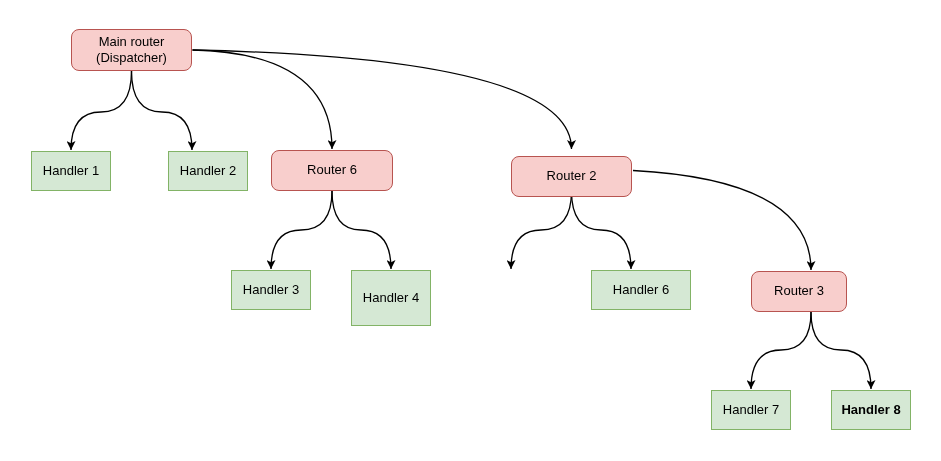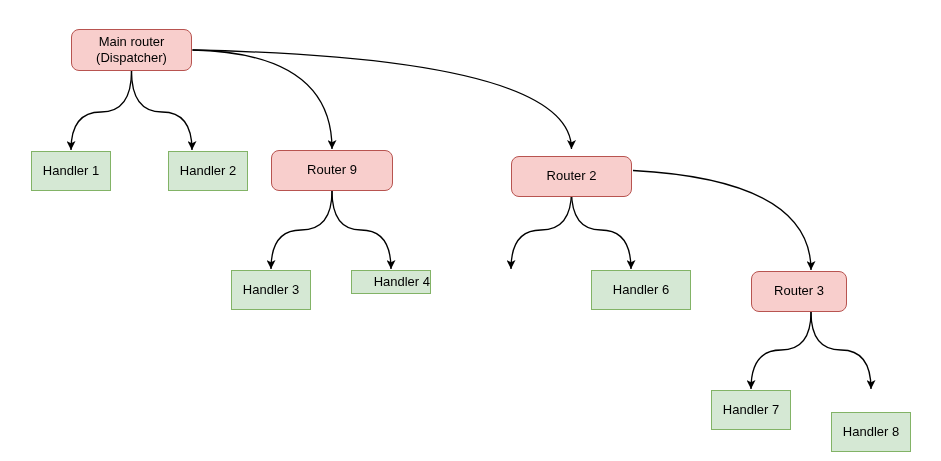--- a/index.html
+++ b/index.html
@@ -81,45 +81,45 @@
 
   <div class="node handler" style="left:31px; top:151px; width:80px; height:40px;">
     <span>Handler 1</span>
   </div>
 
   <div class="node handler" style="left:156px; top:151px; width:80px; height:40px;margin-left:12px;">
     <span>Handler 2</span>
   </div>
 
   <div class="node router" style="left:271px; top:150px; width:122px; height:41px;">
-    <span>Router 9</span>
+    <span>Router 6</span>
   </div>
 
   <div class="node router" style="left:511px; top:156px; width:121px; height:41px;text-align:right;">
     <span>Router 2</span>
   </div>
 
   <div class="node handler" style="left:231px; top:270px; width:80px; height:40px;text-align:center;">
     <span>Handler 3</span>
   </div>
 
-  <div class="node handler" style="left:351px; top:270px; width:80px; height:24px;align-items:flex-end;">
+  <div class="node handler" style="left:351px; top:270px; width:80px; height:56px;">
     <span>Handler 4</span>
   </div>
 
 
   <div class="node handler" style="left:591px; top:270px; width:100px; height:40px;">
     <span>Handler 6</span>
   </div>
 
   <div class="node router" style="left:751px; top:271px; width:96px; height:41px;">
     <span>Router 3</span>
   </div>
 
   <div class="node handler" style="left:711px; top:390px; width:80px; height:40px;">
     <span>Handler 7</span>
   </div>
 
-  <div class="node handler" style="left:831px; top:412px; width:80px; height:40px;">
+  <div class="node handler" style="left:831px; top:390px; width:80px; height:40px;font-weight:bold;">
     <span>Handler 8</span>
   </div>
 
 </div>
 
 </body></html>

